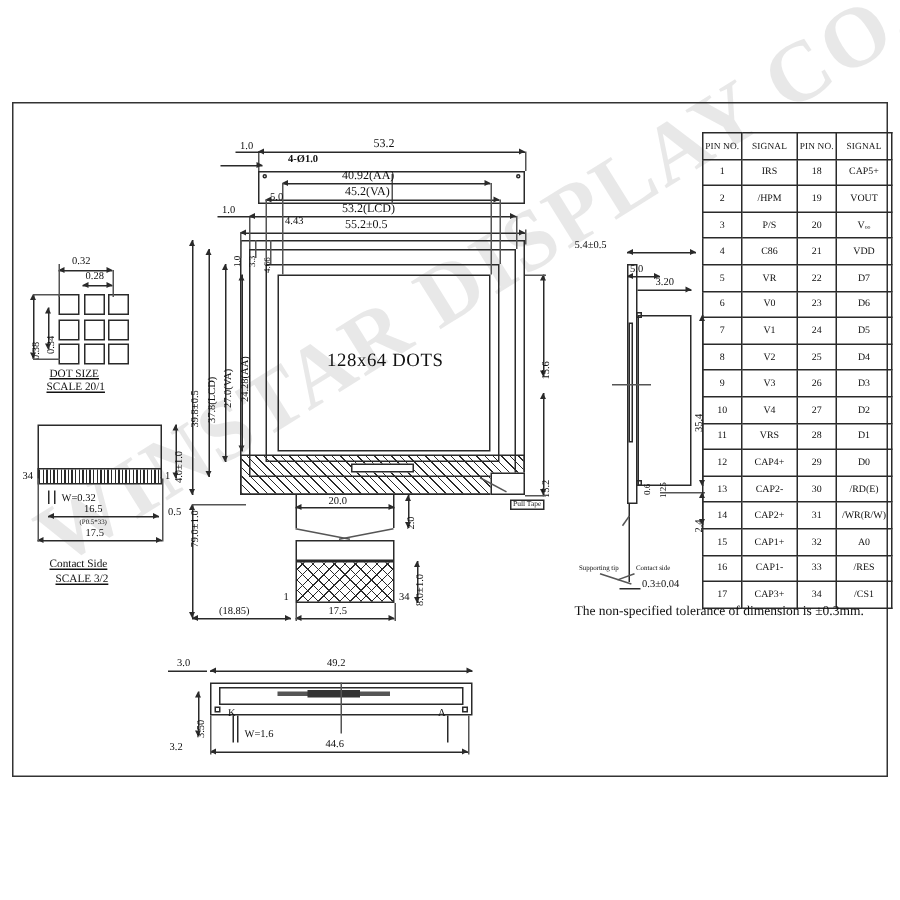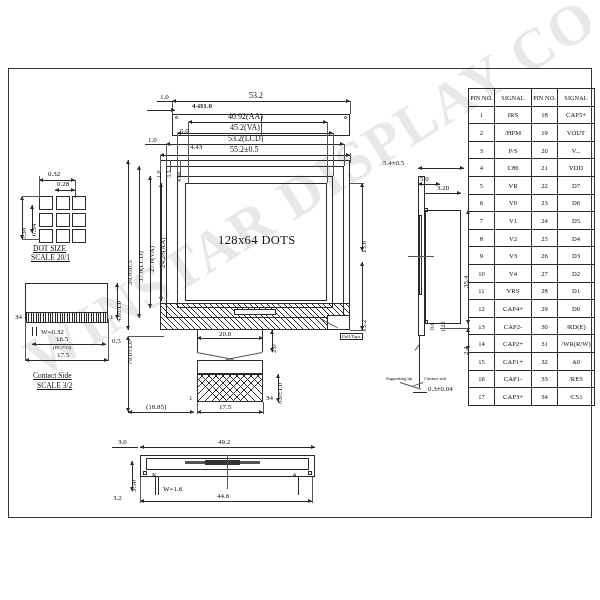--- a/index.html
+++ b/index.html
@@ -474,14 +474,15 @@
         </tr>
         <tr>
           <td class="n">17</td>
           <td class="s">CAP3+</td>
           <td class="n">34</td>
           <td class="s">/CS1</td>
         </tr>
       </tbody>
   </table>
 
+  <div class="note">The non-specified tolerance of dimension is ±0.3mm.</div>
 
 </div>
 
 </body></html>

